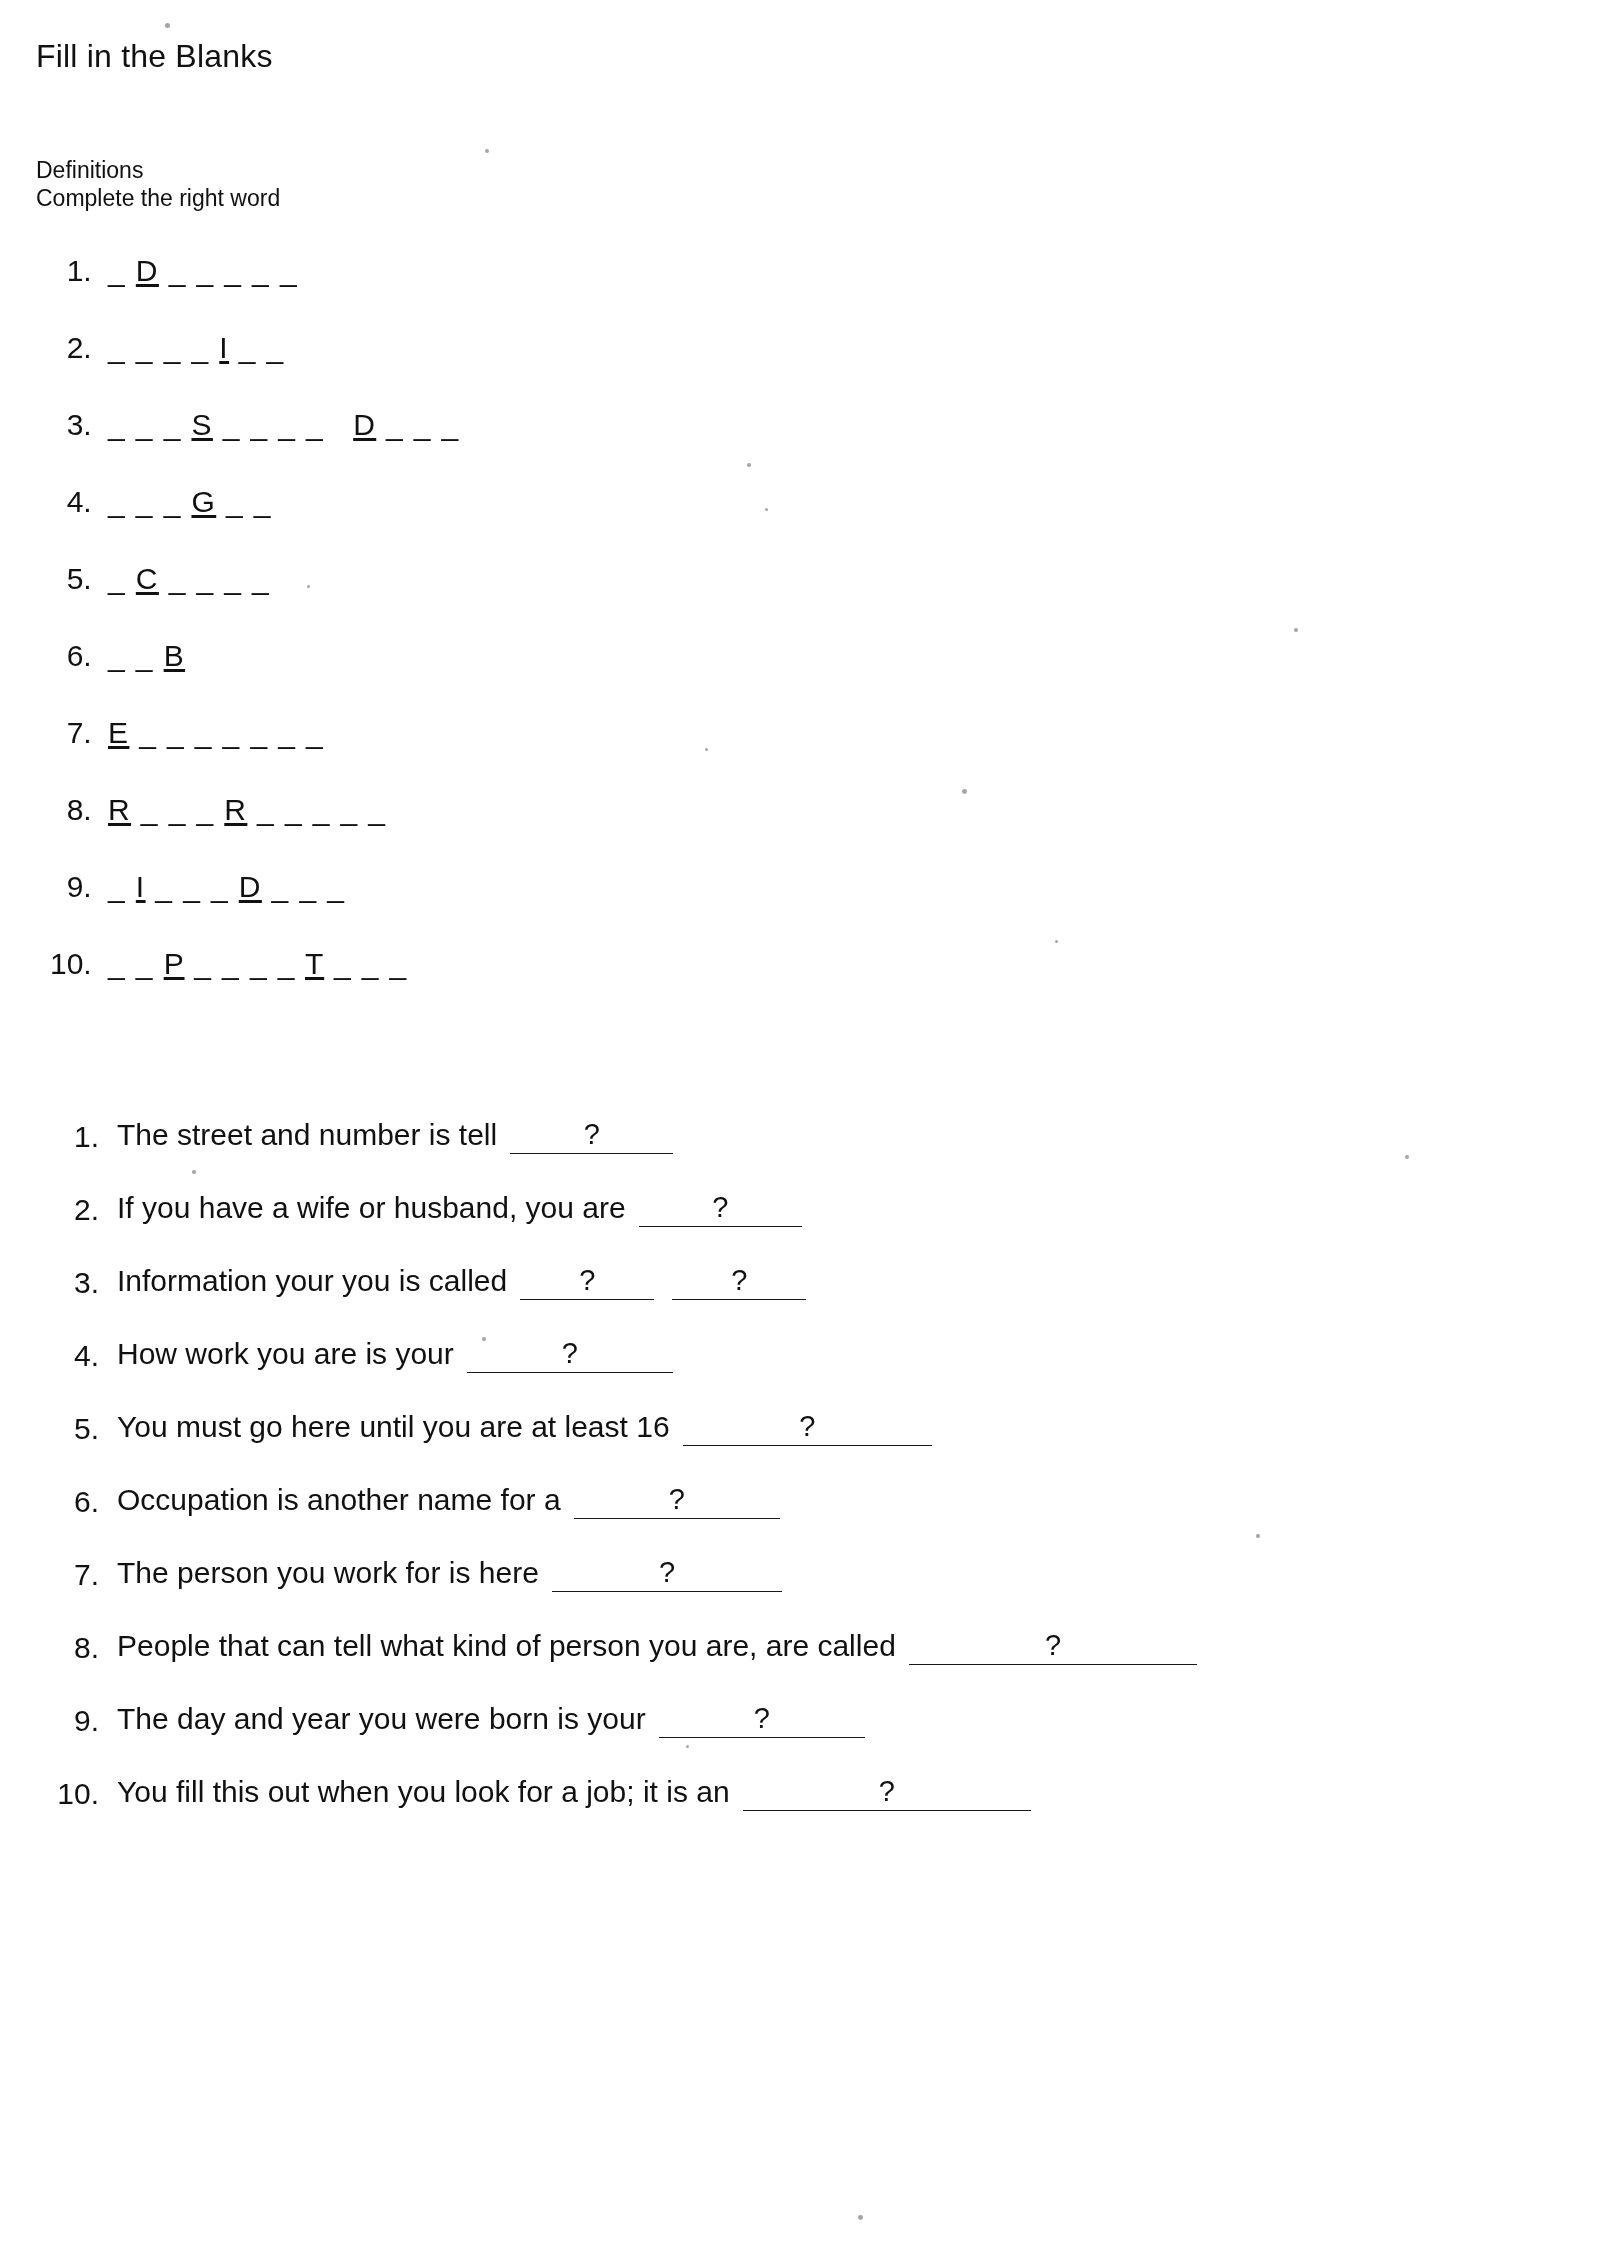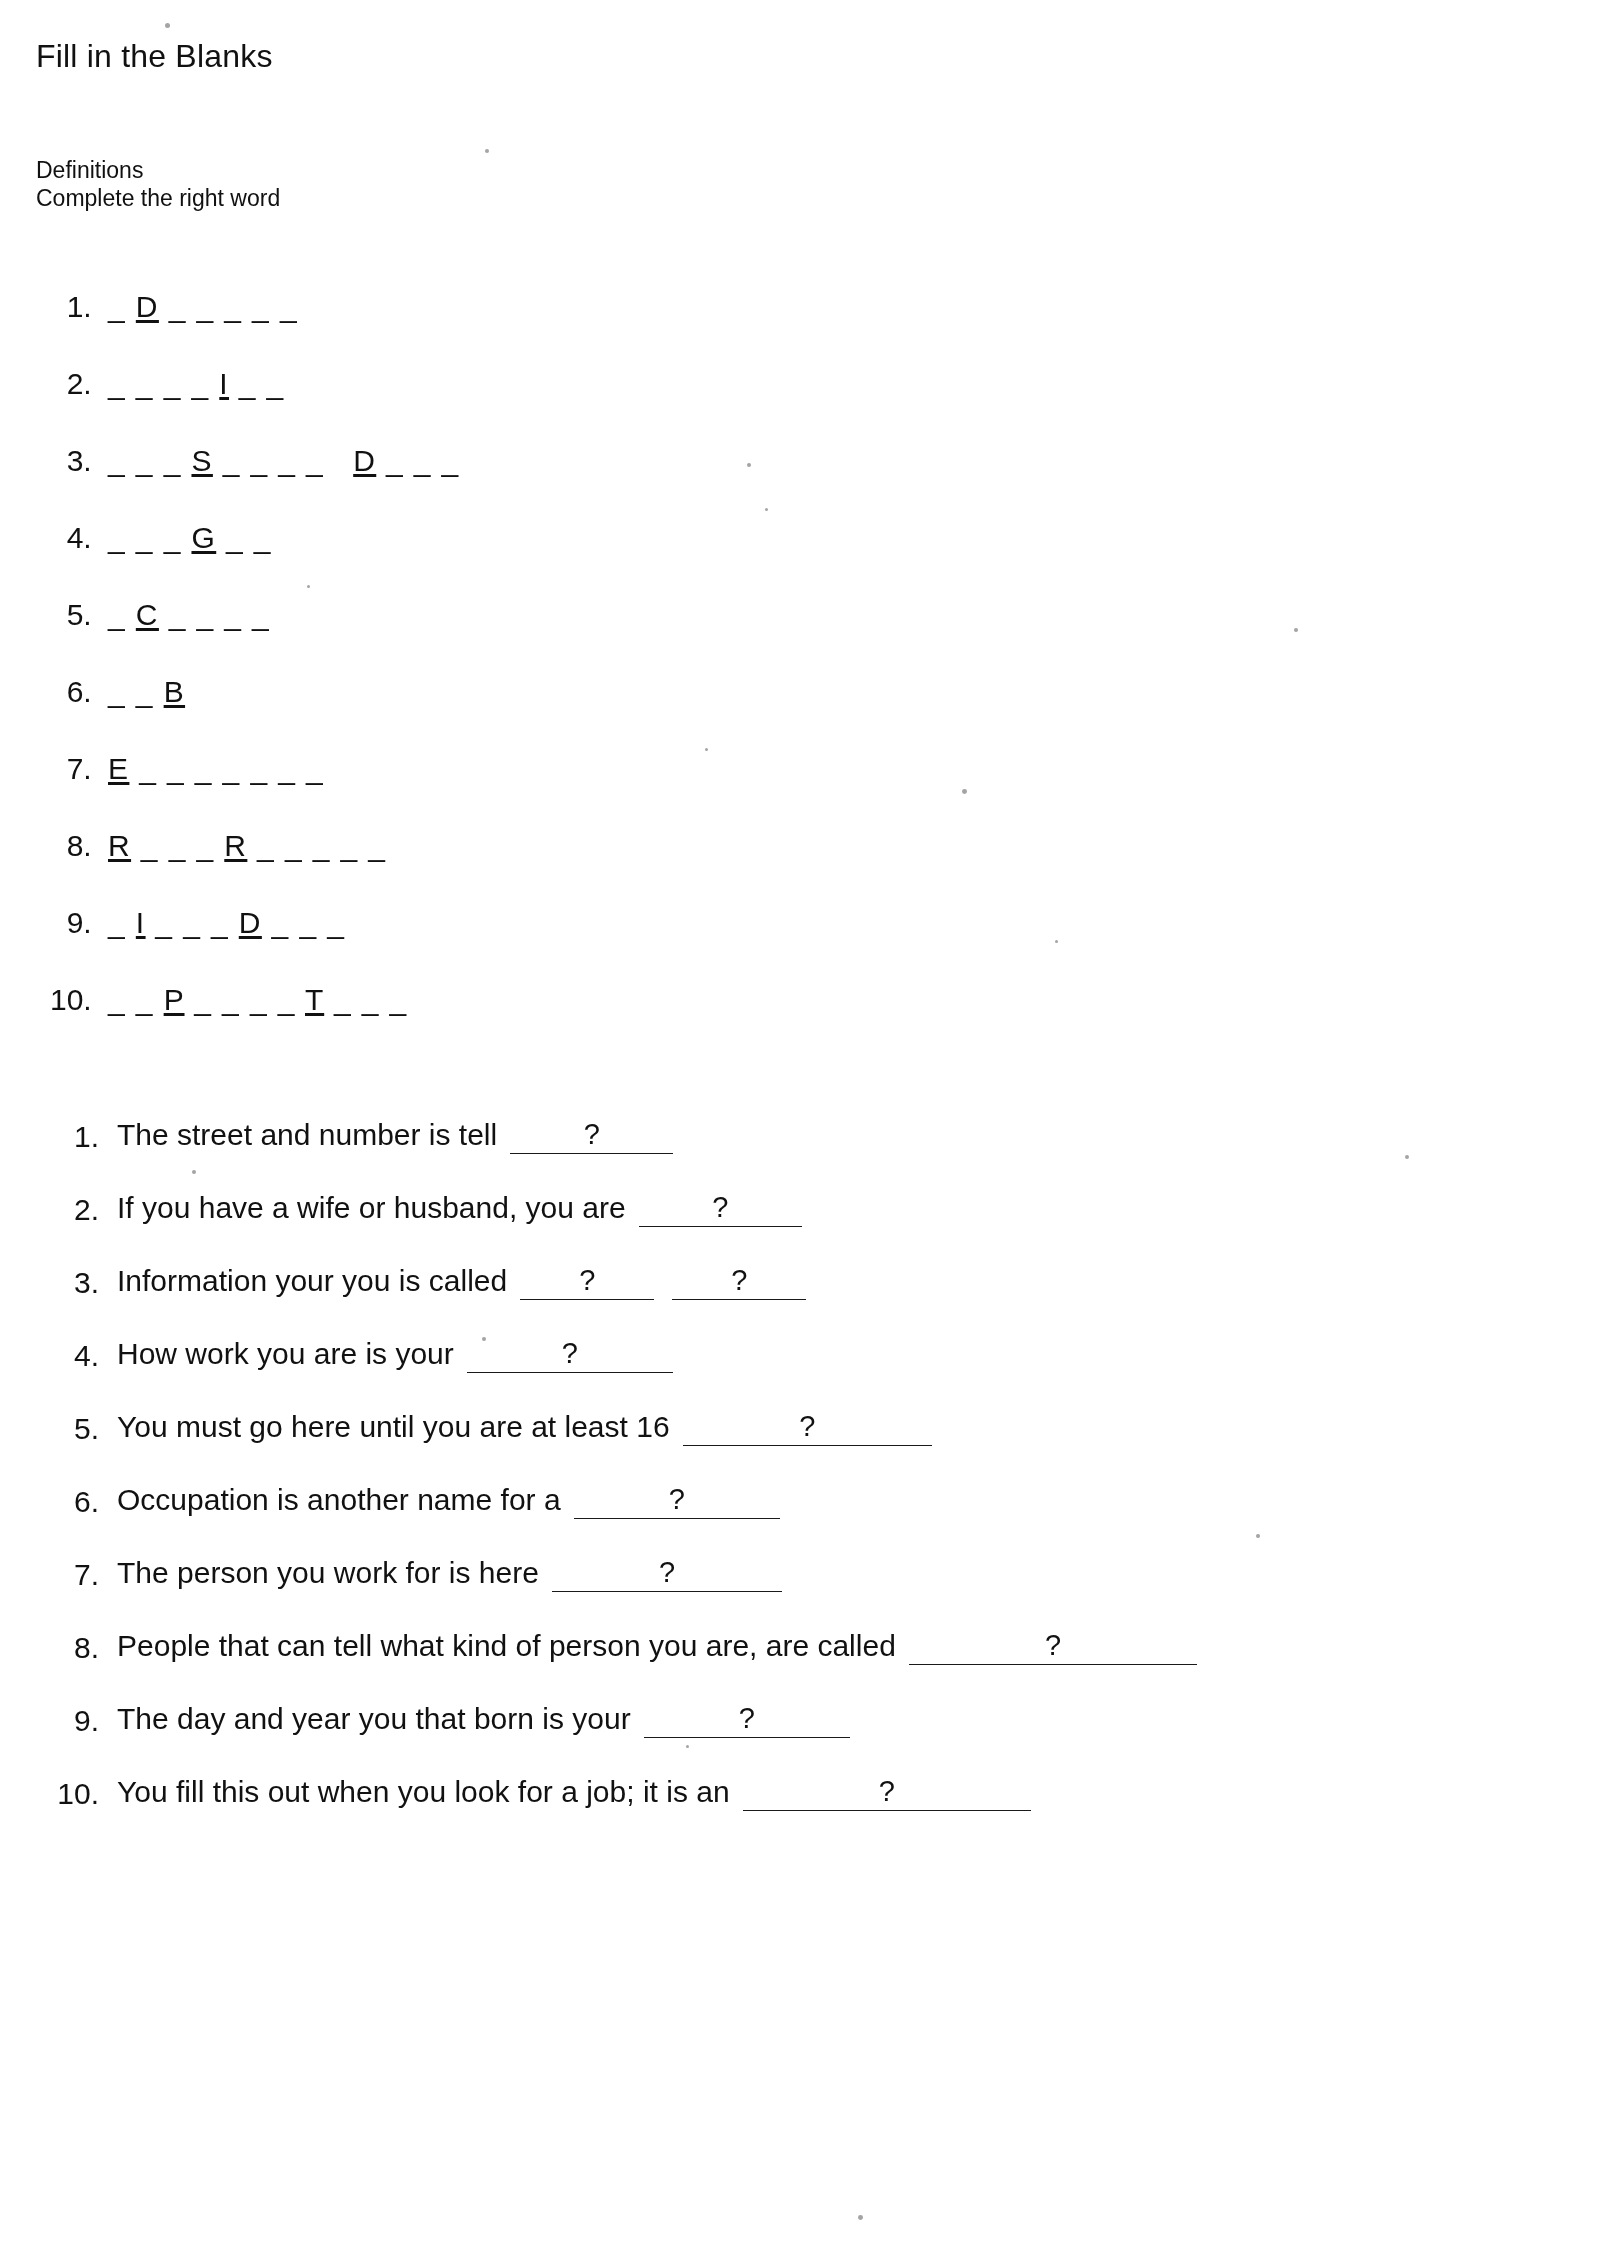--- a/index.html
+++ b/index.html
@@ -71,21 +71,20 @@
     font-size: 30px;
     padding-right: 16.3px;
     box-sizing: border-box;
     flex: none;
   }
   .pattern {
     font-size: 30px;
     letter-spacing: 1.4px;
     white-space: pre;
     font-family: "Liberation Sans", sans-serif;
-    margin-top: 36px;
   }
   .pattern .ltr {
     text-decoration: underline;
     text-underline-offset: 3.4px;
     font-weight: 400;
   }
   .pattern .gap {
     display: inline-block;
     width: 29px;
   }
@@ -283,21 +282,21 @@
         <div class="def-num">8.</div>
         <div class="def-text">
           <span>People that can tell what kind of person you are, are called</span>
           <span class="answer-blank w600"><span class="q">?</span></span>
         </div>
       </div>
 
       <div class="def-row">
         <div class="def-num">9.</div>
         <div class="def-text">
-          <span>The day and year you that born is your</span>
+          <span>The day and year you were born is your</span>
           <span class="answer-blank w430"><span class="q">?</span></span>
         </div>
       </div>
 
       <div class="def-row">
         <div class="def-num">10.</div>
         <div class="def-text">
           <span>You fill this out when you look for a job; it is an</span>
           <span class="answer-blank w600"><span class="q">?</span></span>
         </div>

